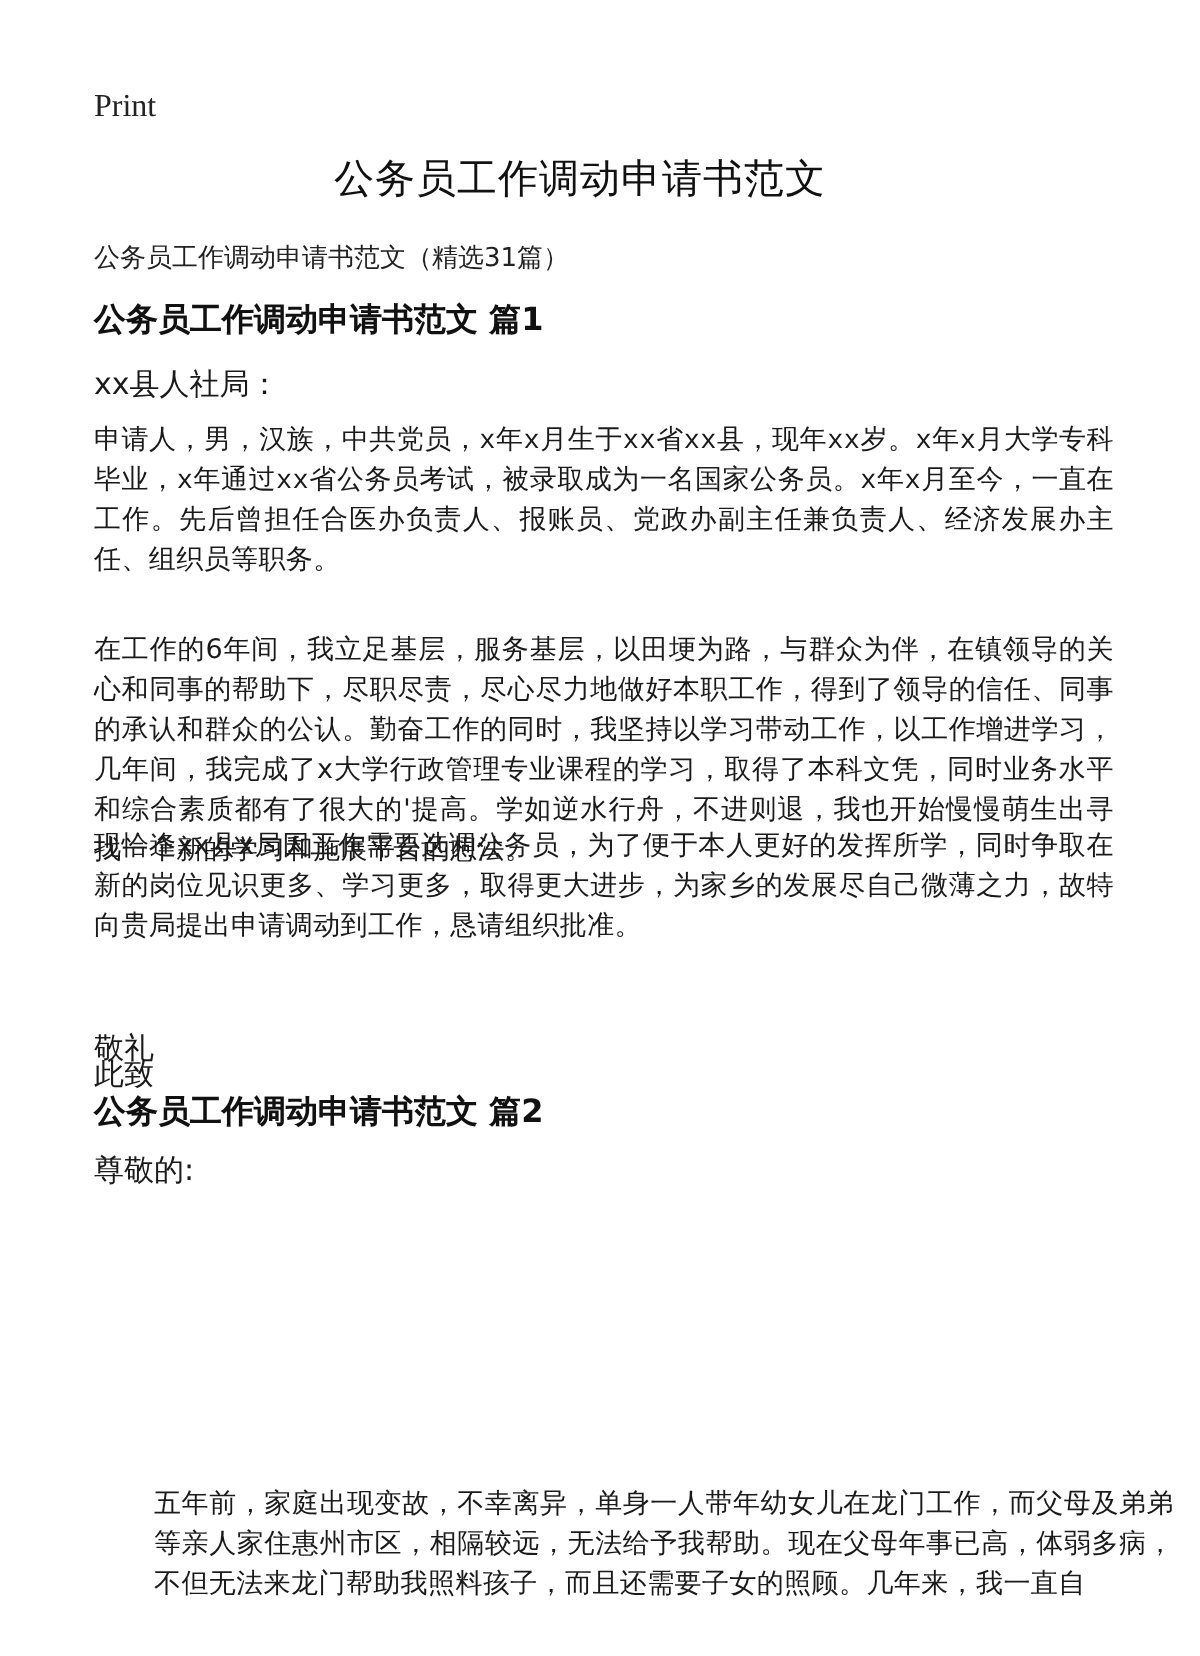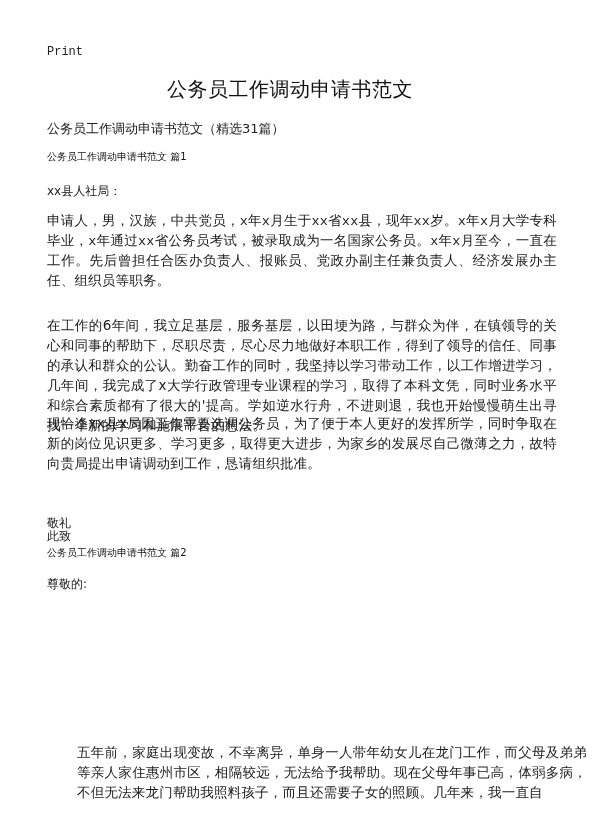--- a/index.html
+++ b/index.html
@@ -19,22 +19,22 @@
       position: absolute;
       left: 0;
       top: 0;
       width: 600px;
       height: 828px;
     }
     .print-label {
       position: absolute;
       left: 47px;
       top: 45px;
-      font-family: Liberation Mono, monospace;
-      font-size: 12px;
+      font-family: Liberation Serif, serif;
+      font-size: 16px;
       color: #222;
     }
     .doc-title {
       position: absolute;
       left: 0;
       width: 580px;
       top: 76px;
       text-align: center;
       font-size: 20px;
       letter-spacing: 0.5px;
@@ -43,38 +43,38 @@
     .subtitle {
       position: absolute;
       left: 47px;
       top: 120px;
       font-size: 13px;
       color: #222;
     }
     .section-heading {
       position: absolute;
       left: 47px;
-      font-size: 10px;
-      font-weight: normal;
+      font-size: 16px;
+      font-weight: bold;
       color: #111;
     }
     .para {
       position: absolute;
       left: 47px;
       width: 510px;
       font-size: 13.5px;
       line-height: 20px;
       color: #1a1a1a;
       text-align: justify;
       letter-spacing: 0.2px;
     }
     .short {
       position: absolute;
       left: 47px;
-      font-size: 12px;
+      font-size: 15px;
       color: #1a1a1a;
     }
   </style>
 </head>
 <body>
 
 <div class="page">
 
   <div class="print-label">Print</div>
 

